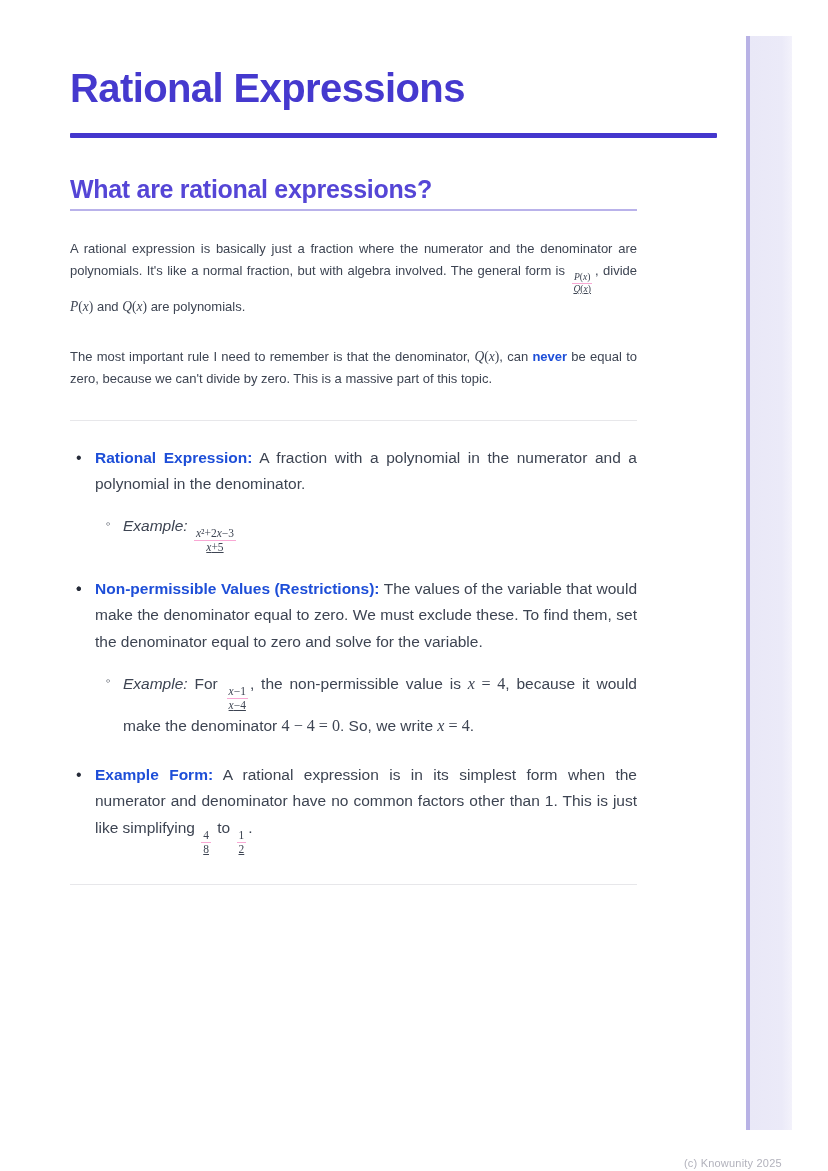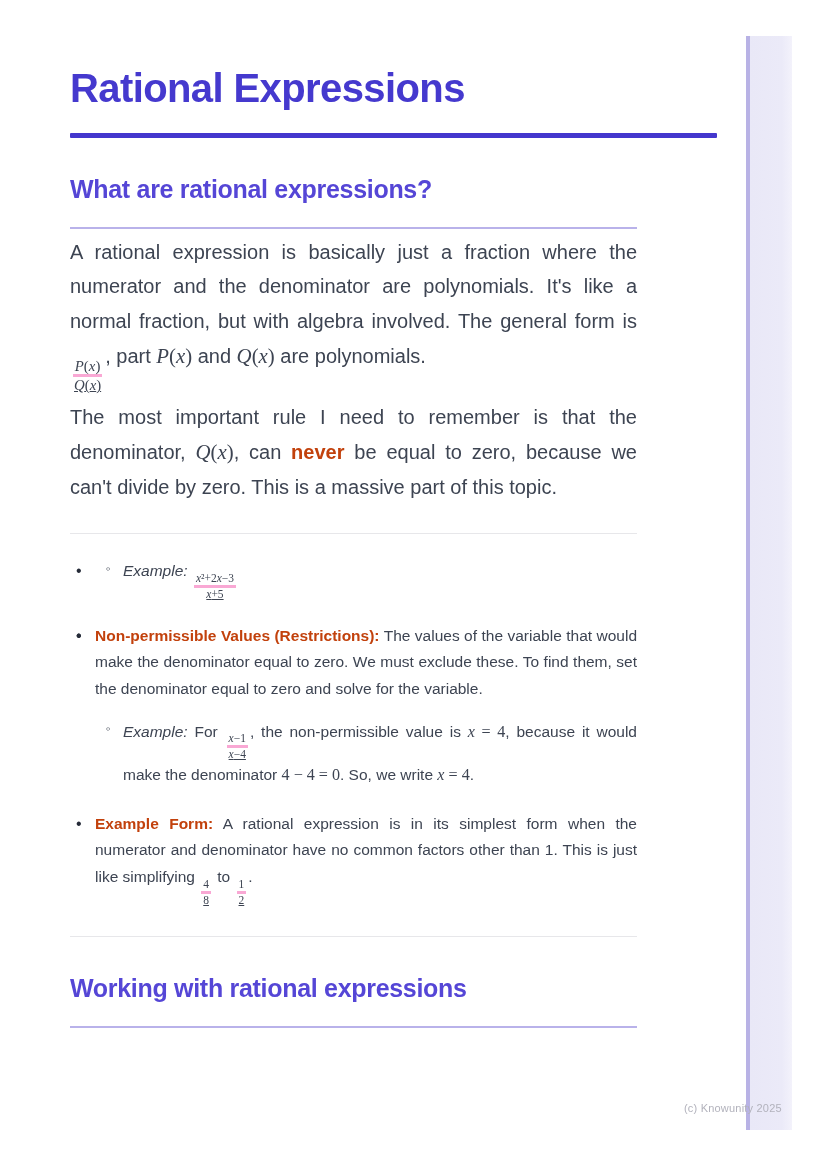--- a/index.html
+++ b/index.html
@@ -33,26 +33,26 @@
     margin-top: 21px;
     border-radius: 1px;
   }
   h2.section-heading {
     margin-top: 36px;
     font-size: 25px;
     line-height: 30px;
     font-weight: 700;
     letter-spacing: -0.3px;
     color: #5546d6;
-    padding-bottom: 23px;
+    padding-bottom: 5px;
     border-bottom: 2px solid #b9b2ea;
   }
   p.body-par {
-    margin-top: 6px;
-    font-size: 20px;
+    margin-top: 27px;
+    font-size: 13px;
     line-height: 1.72;
     color: #3d4452;
     text-align: justify;
   }
   hr.section-divider {
     border: none;
     border-top: 1px solid #e7e7ea;
     margin-top: 29px;
   }
   ul.terms-list {
@@ -70,52 +70,52 @@
   li.l2 { padding-left: 53px; margin-top: 15px; }
   ul.terms-list li:first-child { margin-top: 0; }
   .marker1 {
     position: absolute; left: 6px; top: -1px;
     color: #252b38; font-size: 16px;
   }
   .marker2 {
     position: absolute; left: 36px; top: 0px;
     color: #3d4452; font-size: 13px;
   }
-  .b { font-weight: 700; color: #c2410c; }
+  .b { font-weight: 700; color: #1d4ed8; }
   .i { font-style: italic; margin-top: 24px; }
   .math { font-family: "Liberation Serif", serif; font-size: 1.04em; }
   .mvar { font-style: italic; }
   .frac {
     display: inline-flex;
     flex-direction: column;
     align-items: center;
     vertical-align: -0.5em;
     line-height: 1.12;
     font-size: 0.74em;
     font-family: "Liberation Serif", serif;
     margin: 0 2px;
   }
   .frac .num {
     padding: 0 2px;
-    border-bottom: 3px solid #f9a8d4;
+    border-bottom: 1px solid #f9a8d4;
   }
   .frac .den { padding: 0 2px; text-decoration: underline; }
   .edge-bar {
     position: absolute;
     left: 746px;
     top: 36px;
     width: 46px;
     height: 1094px;
     background: linear-gradient(to right, #e9e8f7 0%, #ebeaf8 75%, #f3f2fb 100%);
     border-left: 4px solid #b8b2e5;
     z-index: 1;
   }
   .watermark {
     position: absolute;
-    top: 1102px;
+    top: 1157px;
     left: 684px;
     font-size: 11px;
     letter-spacing: 0.2px;
     color: #b2b2bc;
     z-index: 2;
     white-space: nowrap;
   }
 </style>
 </head>
 <body>
@@ -127,30 +127,31 @@
   <div class="content">
 
     <h1 class="doc-title">Rational Expressions</h1>
     <div class="title-rule"></div>
 
     <section>
       <h2 class="section-heading">What are rational expressions?</h2>
       <p class="body-par"><span class="t">A rational expression is basically just a fraction where the numerator and the denominator are polynomials. It's like a normal fraction, but with algebra involved. The general form is </span><span class="frac">
             <span class="num"><span class="mvar">P</span><span>(</span><span class="mvar">x</span><span>)</span></span>
             <span class="den"><span class="mvar">Q</span><span>(</span><span class="mvar">x</span><span>)</span></span>
-          </span><span class="t">, part </span><span class="math"><span class="mvar">P</span><span>(</span><span class="mvar">x</span><span>)</span></span><span class="t"> and </span><span class="math"><span class="mvar">Q</span><span>(</span><span class="mvar">x</span><span>)</span></span><span class="t"> are polynomials.</span></p>
+          </span><span class="t">, divide </span><span class="math"><span class="mvar">P</span><span>(</span><span class="mvar">x</span><span>)</span></span><span class="t"> and </span><span class="math"><span class="mvar">Q</span><span>(</span><span class="mvar">x</span><span>)</span></span><span class="t"> are polynomials.</span></p>
       <p class="body-par"><span class="t">The most important rule I need to remember is that the denominator, </span><span class="math"><span class="mvar">Q</span><span>(</span><span class="mvar">x</span><span>)</span></span><span class="t">, can </span><span class="b">never</span><span class="t"> be equal to zero, because we can't divide by zero. This is a massive part of this topic.</span></p>
     </section>
 
     <hr class="section-divider">
 
     <section>
       <ul class="terms-list">
         <li class="l1">
           <span class="marker1">•</span>
+          <span><span class="b">Rational Expression:</span><span class="t"> A fraction with a polynomial in the numerator and a polynomial in the denominator.</span></span>
         </li>
         <li class="l2">
           <span class="marker2">◦</span>
           <span><span class="i">Example: </span><span class="frac">
                 <span class="num"><span class="mvar">x</span><span>²+2</span><span class="mvar">x</span><span>−3</span></span>
                 <span class="den"><span class="mvar">x</span><span>+5</span></span>
               </span></span>
         </li>
         <li class="l1">
           <span class="marker1">•</span>
@@ -174,22 +175,18 @@
               </span><span class="t"> to </span><span class="frac">
                 <span class="num"><span>1</span></span>
                 <span class="den"><span>2</span></span>
               </span><span class="t">.</span></span>
         </li>
       </ul>
     </section>
 
     <hr class="section-divider">
 
-    <section>
-      <h2 class="section-heading">Working with rational expressions</h2>
-
-    </section>
 
   </div>
 
   <div class="watermark">(c) Knowunity 2025</div>
 
 </div>
 
 </body></html>

